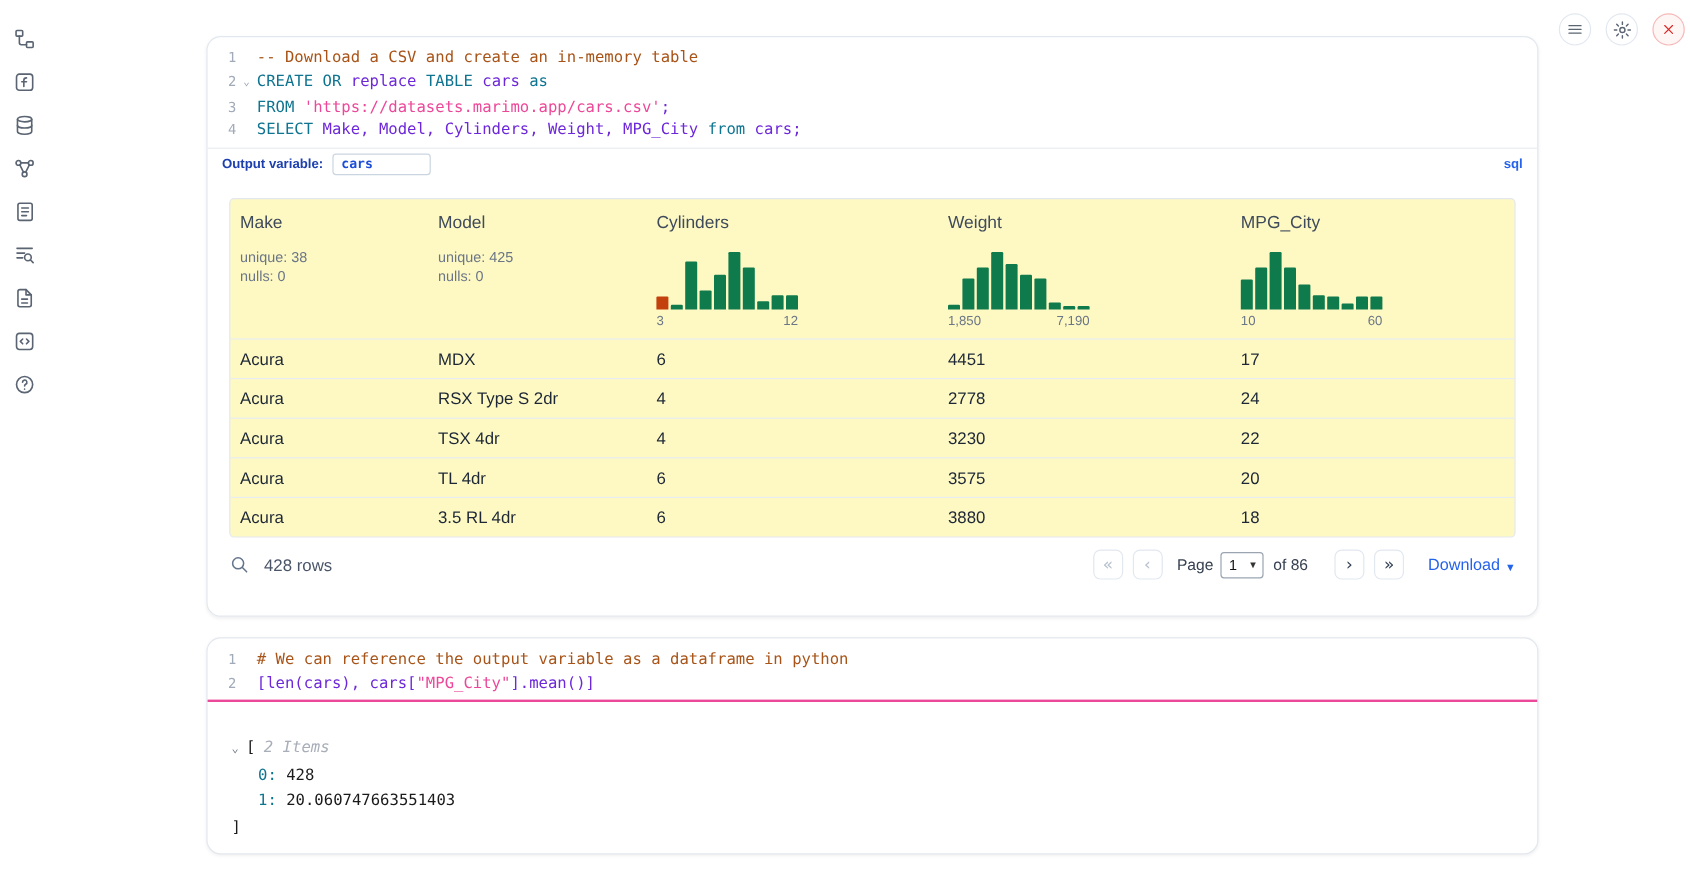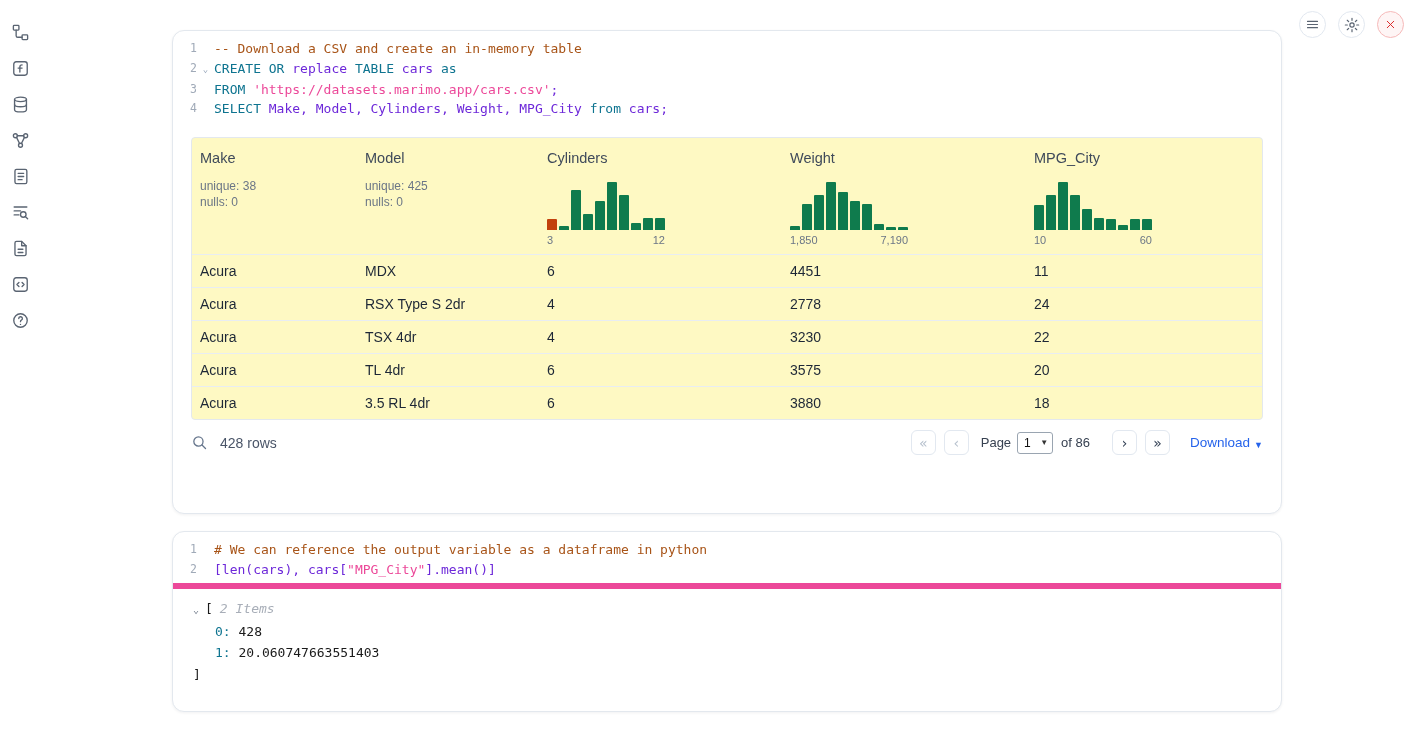--- a/index.html
+++ b/index.html
@@ -56,21 +56,21 @@
   .spacer{flex:1}
   .pg-btn{width:25px;height:25px;border:1px solid #e2e8f0;border-radius:6px;background:#fff;display:flex;align-items:center;justify-content:center;font-size:14px;color:#334155;padding:0;cursor:pointer;font-family:"DejaVu Sans",sans-serif}
   .pg-btn.dim{color:#b6c0cd}
   .ml8{margin-left:8px}.ml12{margin-left:12px}.ml22{margin-left:22px}
   .page-label,.of-label{font-size:13px;color:#374151}
   .page-select{margin-left:6px;margin-right:8px;width:36px;height:22px;border:1px solid #9aa5b1;border-radius:3px;display:flex;align-items:center;justify-content:space-between;padding:0 4px 0 6px;font-size:12px;color:#111;background:#fff;cursor:pointer}
   .caret{font-size:8px;color:#333}
   .download{margin-left:20px;font-size:13.5px;color:#2563eb;display:flex;align-items:flex-end;gap:4px;cursor:pointer;background:none;border:none;padding:0}
   .download .caret{color:#2563eb;font-size:9px}
 
-  .output-area{border-top:6px solid #ec4899;padding:9px 0 0 20px;font-family:"DejaVu Sans Mono",monospace;font-size:13px;color:#1a1a1a}
+  .output-area{border-top:2px solid #ec4899;padding:28px 0 0 20px;font-family:"DejaVu Sans Mono",monospace;font-size:13px;color:#1a1a1a}
   .tree-line,.tree-entry{line-height:21.5px;white-space:pre}
   .tree-entry{padding-left:22px}
   .tree-chev{color:#6b7686;font-size:10px;margin-right:6px;cursor:pointer}
   .tree-items{color:#a8aeb8;font-style:italic;margin-left:7px}
   .tree-key{color:#0e7490}
 </style>
 </head>
 <body>
 
 <div>
@@ -170,20 +170,25 @@
         <span class="gutter">3</span>
         <span class="fold"></span>
         <span class="code-text"><span class="tok-keyword">FROM</span><span class="tok-plain"> </span><span class="tok-string">'https://datasets.marimo.app/cars.csv'</span><span class="tok-plain">;</span></span>
       </div>
       <div class="code-line">
         <span class="gutter">4</span>
         <span class="fold"></span>
         <span class="code-text"><span class="tok-keyword">SELECT</span><span class="tok-plain"> Make, Model, Cylinders, Weight, MPG_City </span><span class="tok-keyword">from</span><span class="tok-plain"> cars;</span></span>
       </div>
     </div>
+  <div class="outvar-bar">
+    <span class="outvar-label">Output variable:</span>
+    <span class="outvar-badge">cars</span>
+    <span class="lang-badge">sql</span>
+  </div>
 
   <div class="data-table">
     <div class="t-grid" id="t-header">
         <div class="t-col">
           <div class="col-name">Make</div>
           <div class="col-stat first">unique: 38</div>
           <div class="col-stat">nulls: 0</div>
         </div>
         <div class="t-col">
           <div class="col-name">Model</div>
@@ -253,21 +258,21 @@
             </div>
           </div>
         </div>
       </div>
     <div id="t-rows">
         <div class="t-row">
           <div class="t-cell">Acura</div>
           <div class="t-cell">MDX</div>
           <div class="t-cell">6</div>
           <div class="t-cell">4451</div>
-          <div class="t-cell">11</div>
+          <div class="t-cell">17</div>
         </div>
         <div class="t-row">
           <div class="t-cell">Acura</div>
           <div class="t-cell">RSX Type S 2dr</div>
           <div class="t-cell">4</div>
           <div class="t-cell">2778</div>
           <div class="t-cell">24</div>
         </div>
         <div class="t-row">
           <div class="t-cell">Acura</div>

